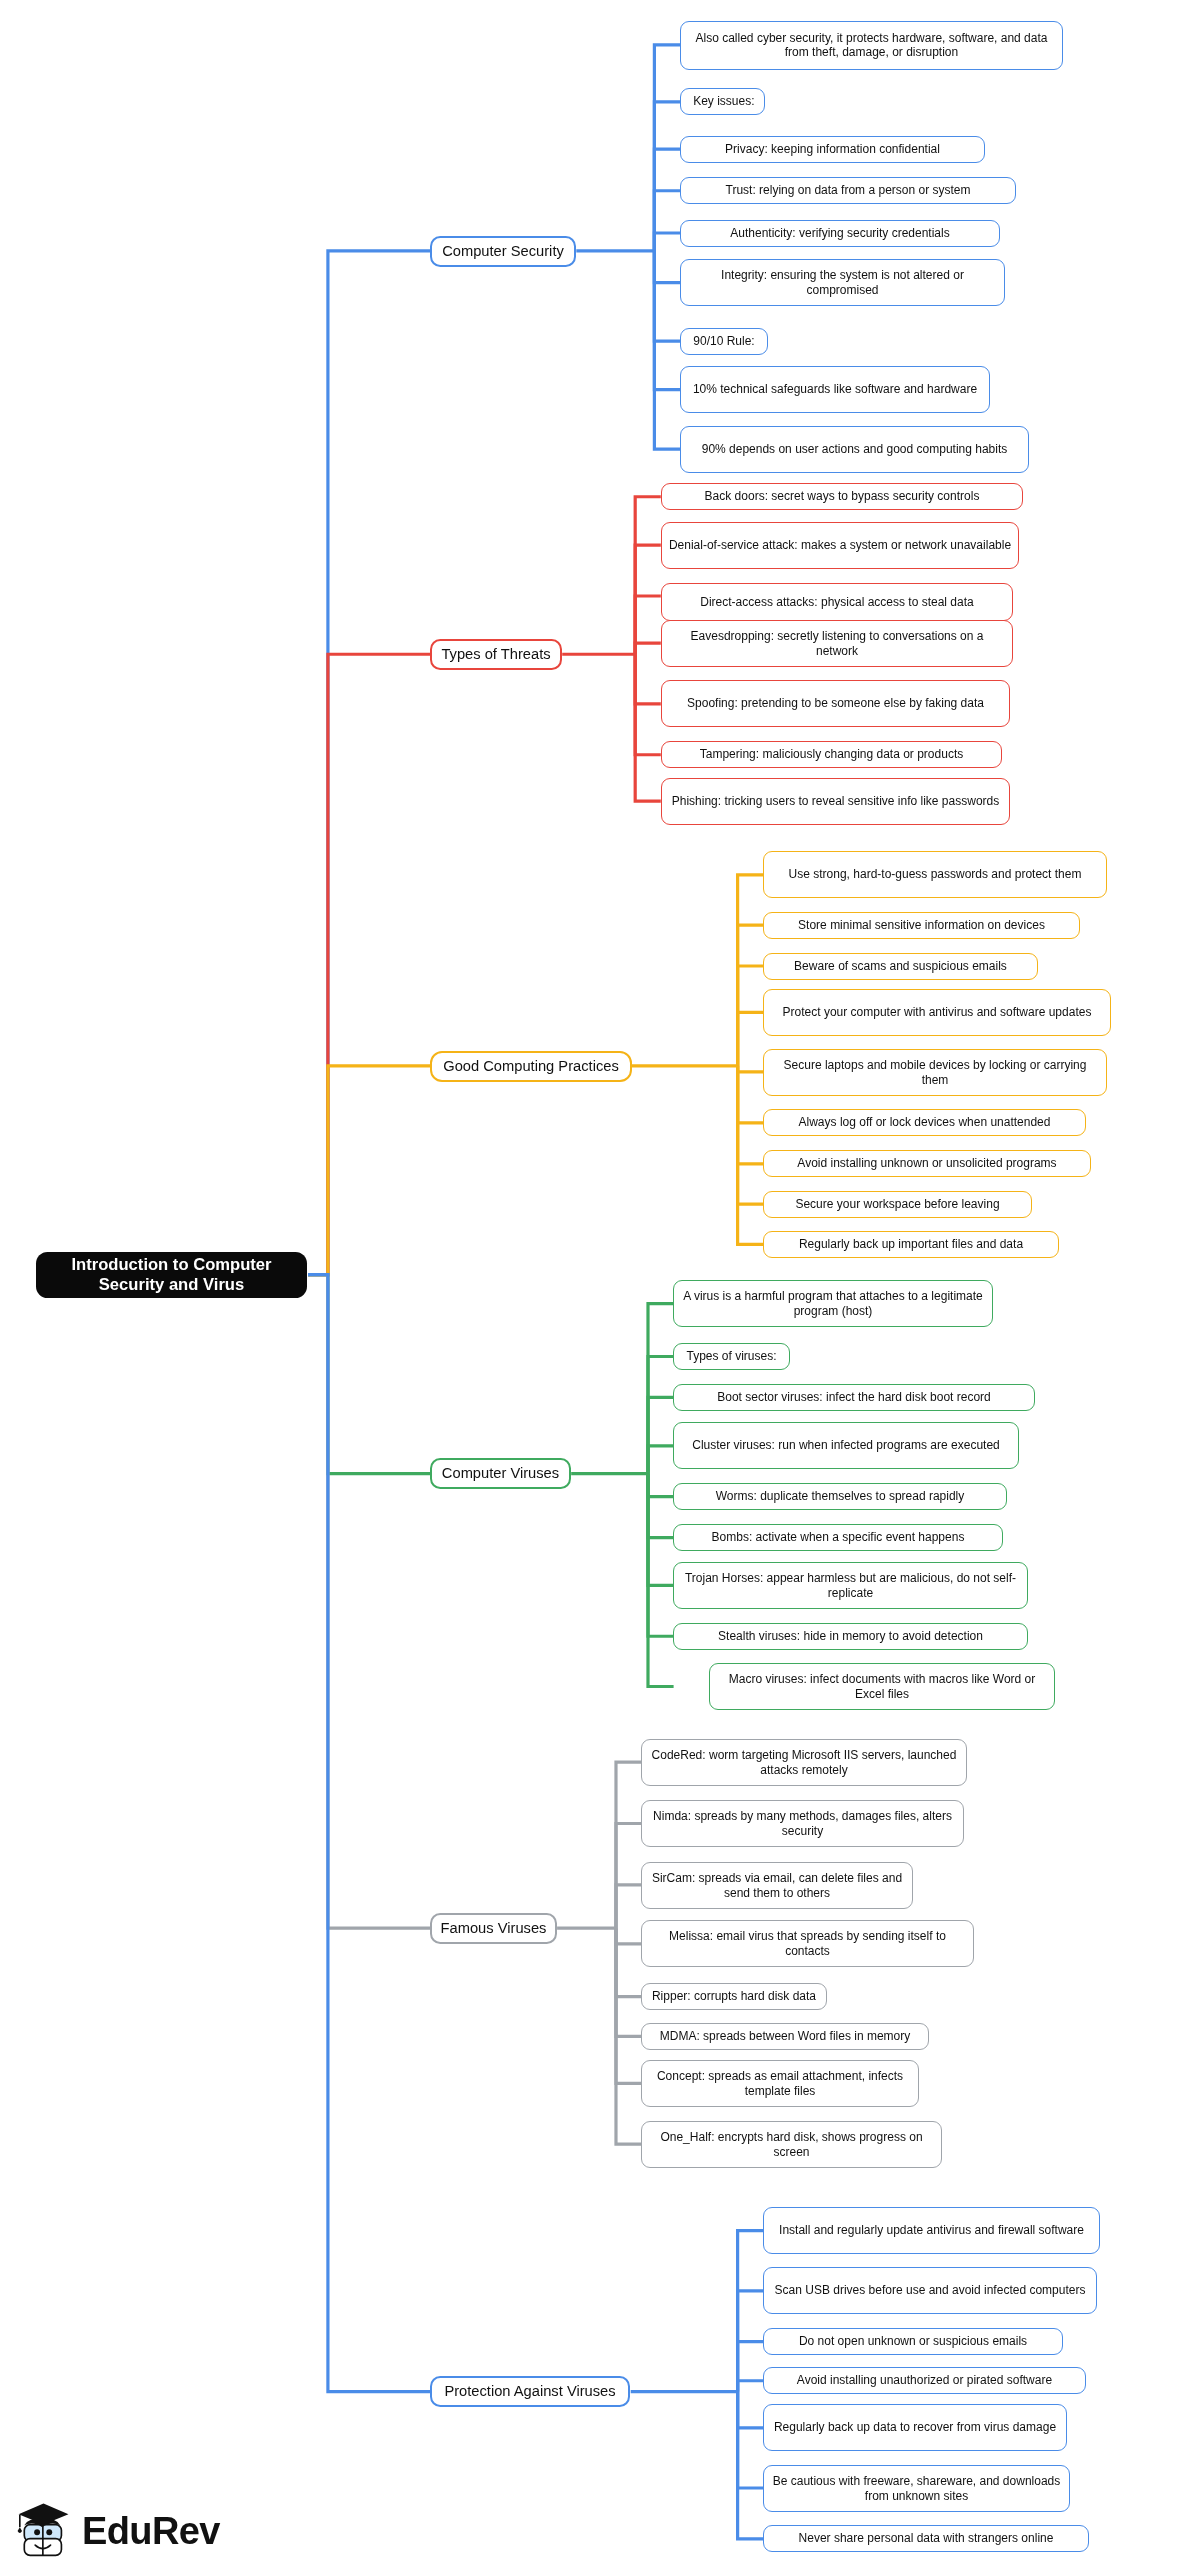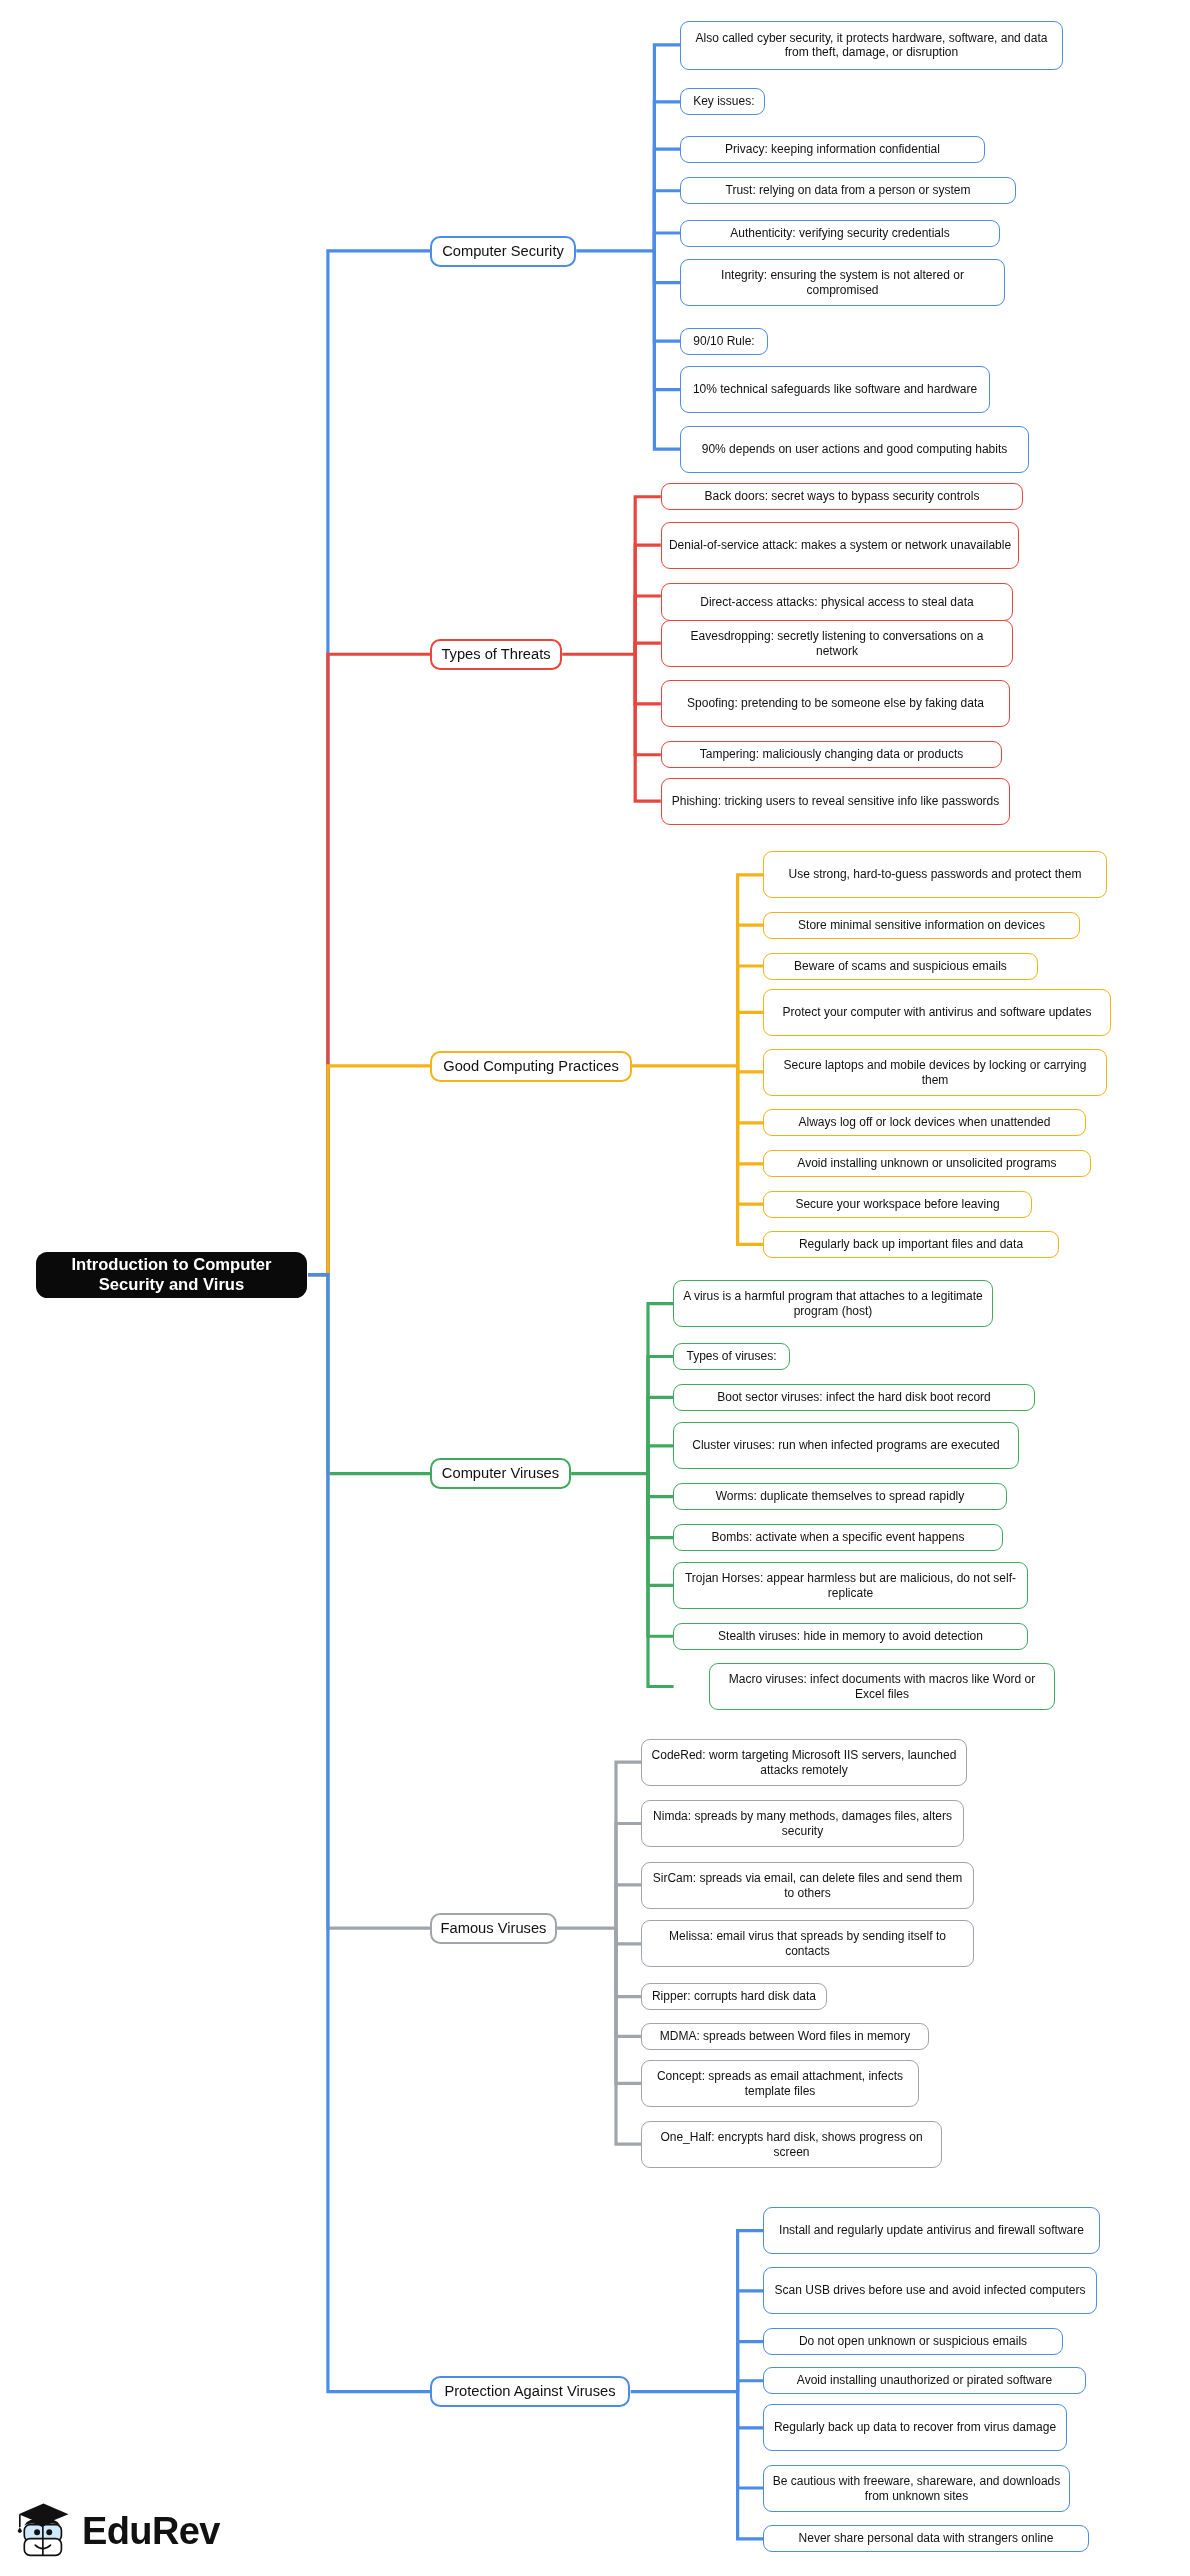--- a/index.html
+++ b/index.html
@@ -198,21 +198,21 @@
       </div>
       <div class="node l3-node" style="left: 661px; top: 680px; width: 349px; min-height: 47px; height: 47px; border-color: rgb(232, 69, 60); background: rgb(255, 255, 255);">
         <span>Spoofing: pretending to be someone else by faking data</span>
       </div>
       <div class="node l3-node" style="left: 661px; top: 741px; width: 341px; min-height: 27px; height: 27px; border-color: rgb(232, 69, 60); background: rgb(255, 255, 255);">
         <span>Tampering: maliciously changing data or products</span>
       </div>
       <div class="node l3-node" style="left: 661px; top: 778px; width: 349px; min-height: 47px; height: 47px; border-color: rgb(232, 69, 60); background: rgb(255, 255, 255);">
         <span>Phishing: tricking users to reveal sensitive info like passwords</span>
       </div>
-      <div class="node l2-node" style="left: 430px; top: 1051px; width: 202px; min-height: 31px; height: 31px; border-color: rgb(245, 179, 23); background: rgb(255, 255, 255);">
+      <div class="node l2-node" style="left: 430px; top: 1051px; width: 202px; min-height: 31px; height: 31px; border-color: rgb(245, 179, 23); background: rgb(255, 255, 255); border-radius: 12px;">
         <span>Good Computing Practices</span>
       </div>
       <div class="node l3-node" style="left: 763px; top: 851px; width: 344px; min-height: 47px; height: 47px; border-color: rgb(245, 179, 23); background: rgb(255, 255, 255);">
         <span>Use strong, hard-to-guess passwords and protect them</span>
       </div>
       <div class="node l3-node" style="left: 763px; top: 912px; width: 317px; min-height: 27px; height: 27px; border-color: rgb(245, 179, 23); background: rgb(255, 255, 255);">
         <span>Store minimal sensitive information on devices</span>
       </div>
       <div class="node l3-node" style="left: 763px; top: 953px; width: 275px; min-height: 27px; height: 27px; border-color: rgb(245, 179, 23); background: rgb(255, 255, 255);">
         <span>Beware of scams and suspicious emails</span>
@@ -267,21 +267,21 @@
       </div>
       <div class="node l2-node" style="left: 430px; top: 1913px; width: 127px; min-height: 31px; height: 31px; border-color: rgb(160, 165, 171); background: rgb(255, 255, 255);">
         <span>Famous Viruses</span>
       </div>
       <div class="node l3-node" style="left: 641px; top: 1739px; width: 326px; min-height: 47px; height: 47px; border-color: rgb(160, 165, 171); background: rgb(255, 255, 255);">
         <span>CodeRed: worm targeting Microsoft IIS servers, launched attacks remotely</span>
       </div>
       <div class="node l3-node" style="left: 641px; top: 1800px; width: 323px; min-height: 47px; height: 47px; border-color: rgb(160, 165, 171); background: rgb(255, 255, 255);">
         <span>Nimda: spreads by many methods, damages files, alters security</span>
       </div>
-      <div class="node l3-node" style="left: 641px; top: 1862px; width: 333px; min-height: 47px; height: 47px; border-color: rgb(160, 165, 171); background: rgb(255, 255, 255);">
+      <div class="node l3-node" style="left: 641px; top: 1862px; width: 272px; min-height: 47px; height: 47px; border-color: rgb(160, 165, 171); background: rgb(255, 255, 255);">
         <span>SirCam: spreads via email, can delete files and send them to others</span>
       </div>
       <div class="node l3-node" style="left: 641px; top: 1920px; width: 333px; min-height: 47px; height: 47px; border-color: rgb(160, 165, 171); background: rgb(255, 255, 255);">
         <span>Melissa: email virus that spreads by sending itself to contacts</span>
       </div>
       <div class="node l3-node" style="left: 641px; top: 1983px; width: 186px; min-height: 27px; height: 27px; border-color: rgb(160, 165, 171); background: rgb(255, 255, 255);">
         <span>Ripper: corrupts hard disk data</span>
       </div>
       <div class="node l3-node" style="left: 641px; top: 2023px; width: 288px; min-height: 27px; height: 27px; border-color: rgb(160, 165, 171); background: rgb(255, 255, 255);">
         <span>MDMA: spreads between Word files in memory</span>

